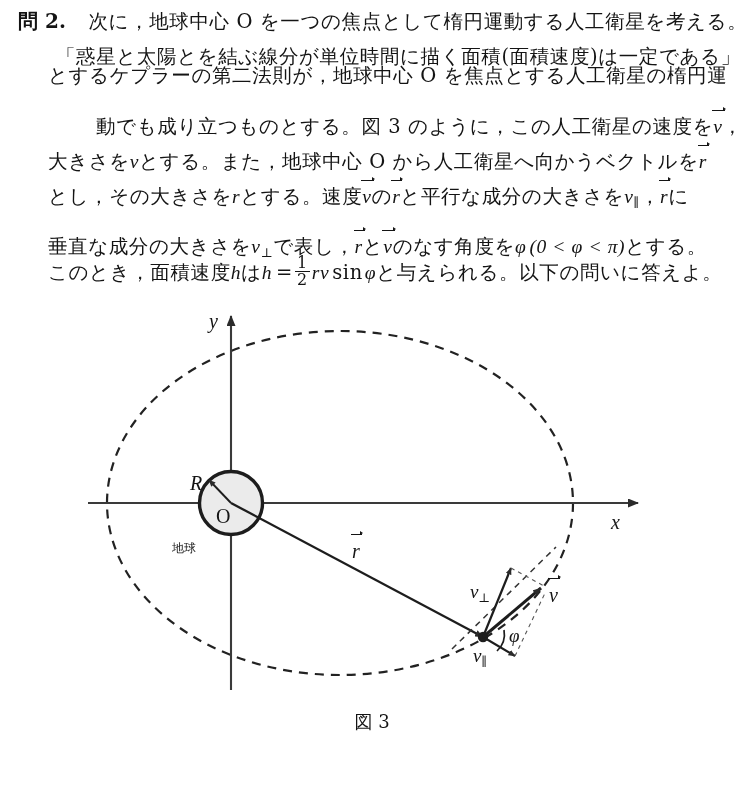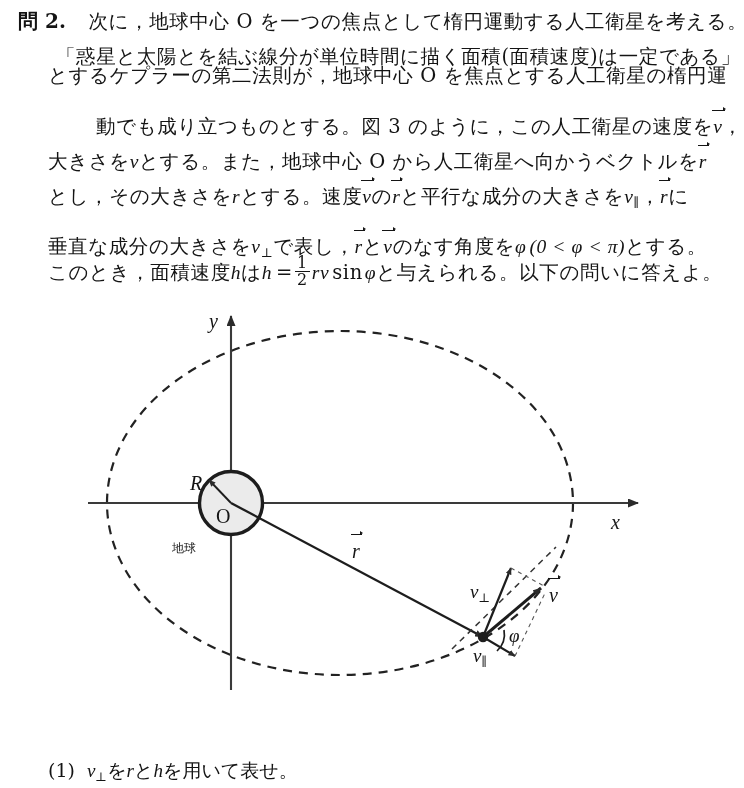--- a/index.html
+++ b/index.html
@@ -188,18 +188,16 @@
     </div>
 
     <div class="figlabel" style="left:473px;top:345px;font-size:19px;">
       <span class="mathi">v</span><span class="sub">∥</span>
     </div>
 
     <div class="figlabel lab-italic" style="left:509px;top:325px;font-size:19px;">φ</div>
 
   </div>
 
-
-  <div class="qitem jp" style="left:48px;top:758px;">
-    <span>(1)</span><span style="display:inline-block;width:12px;"></span><span class="mathi">v</span><span class="sub">⊥</span><span>を</span><span class="mathi">r</span><span>と</span><span class="mathi">h</span><span>を用いて表せ。</span>
-  </div>
+  <div class="caption jp" style="top:710px;left:0;">図 3</div>
+
 
 </div>
 
 </body></html>

